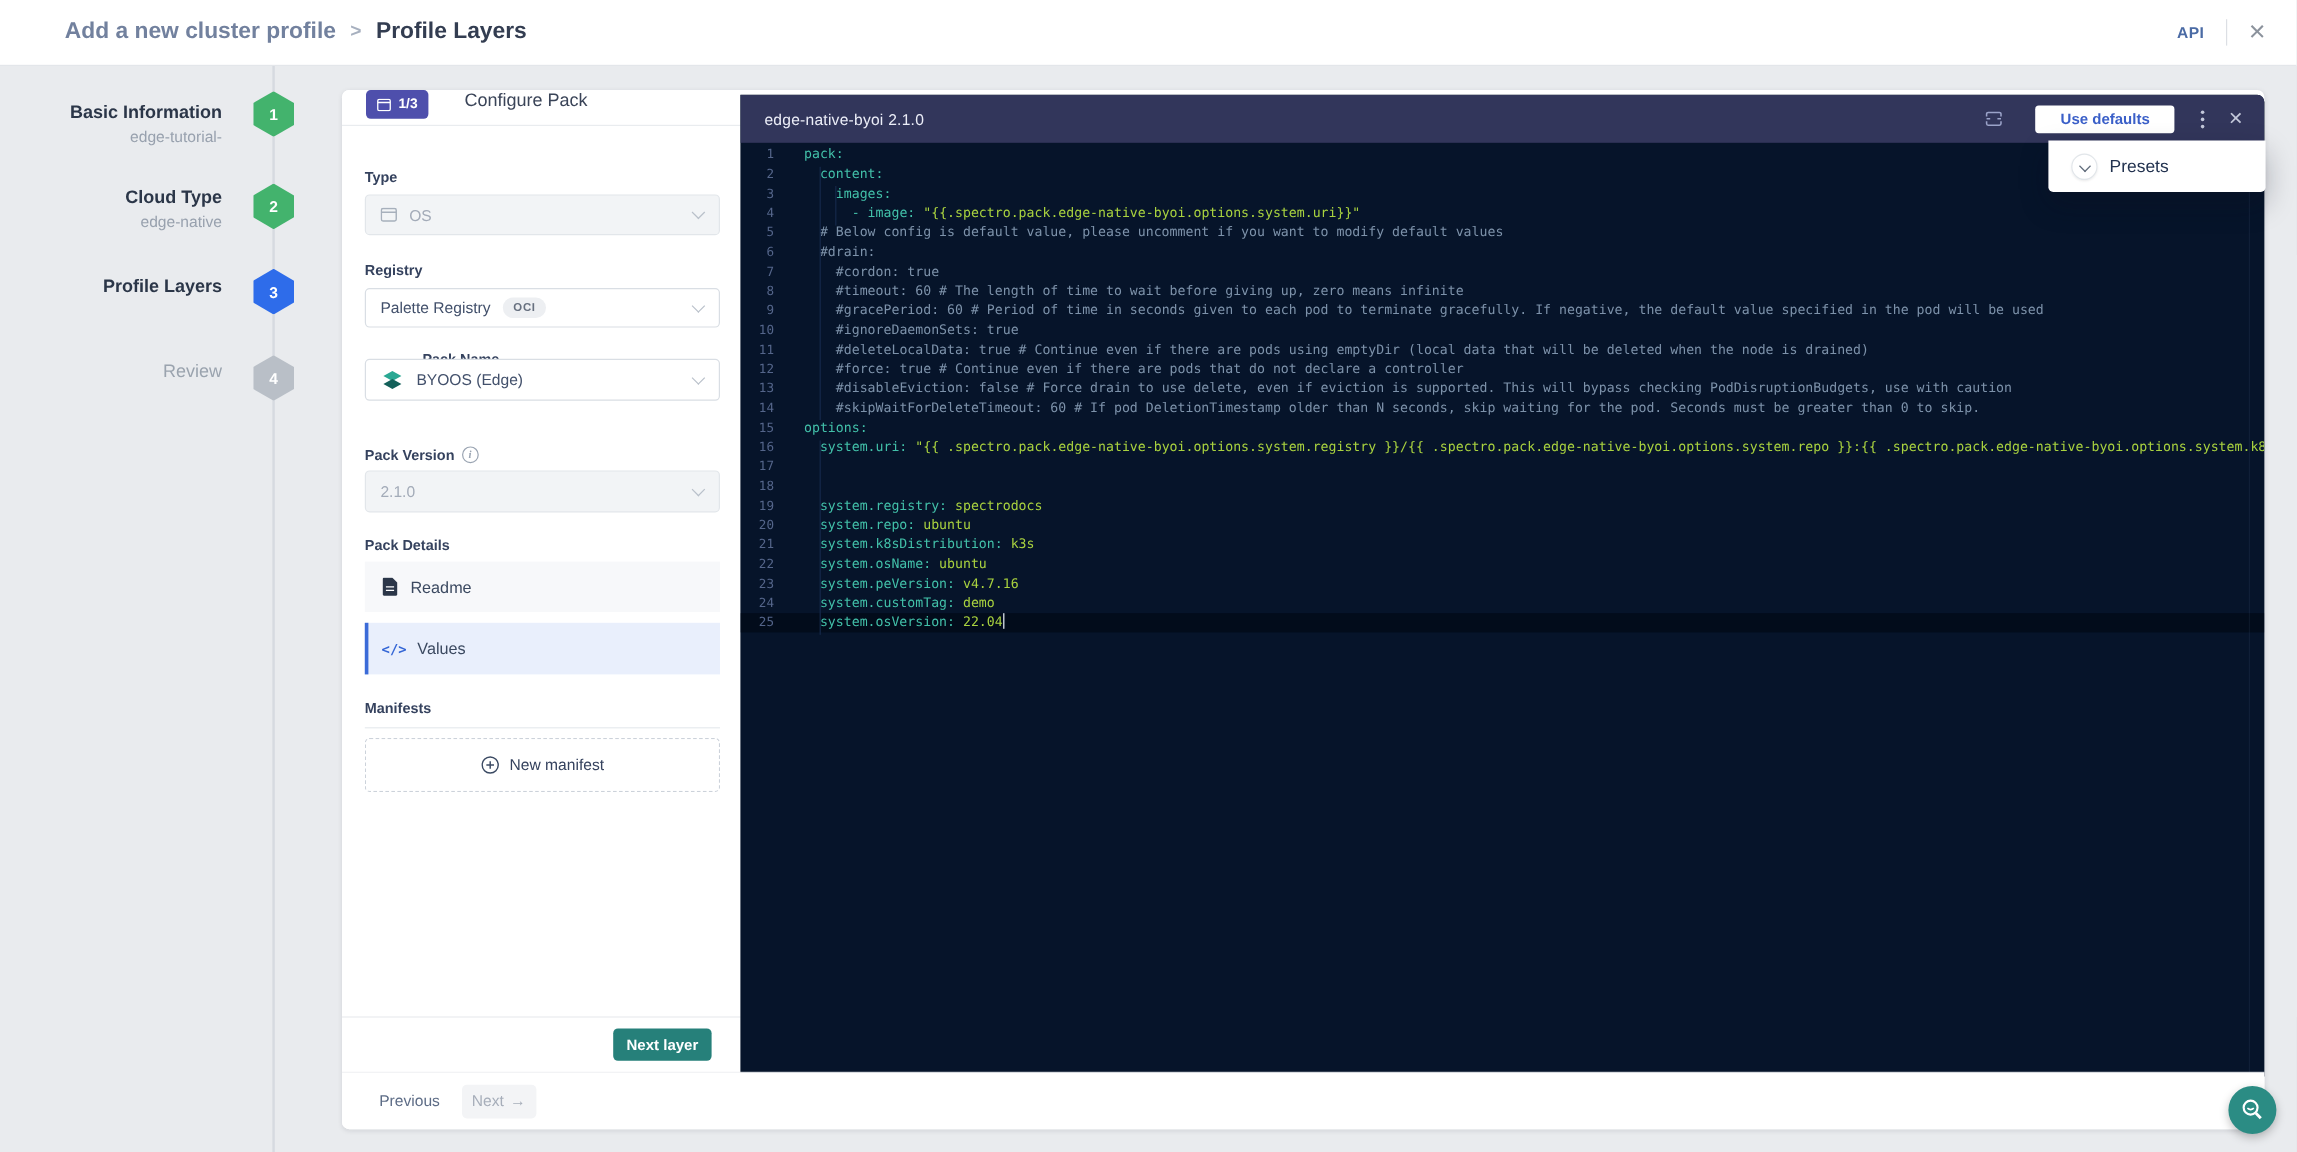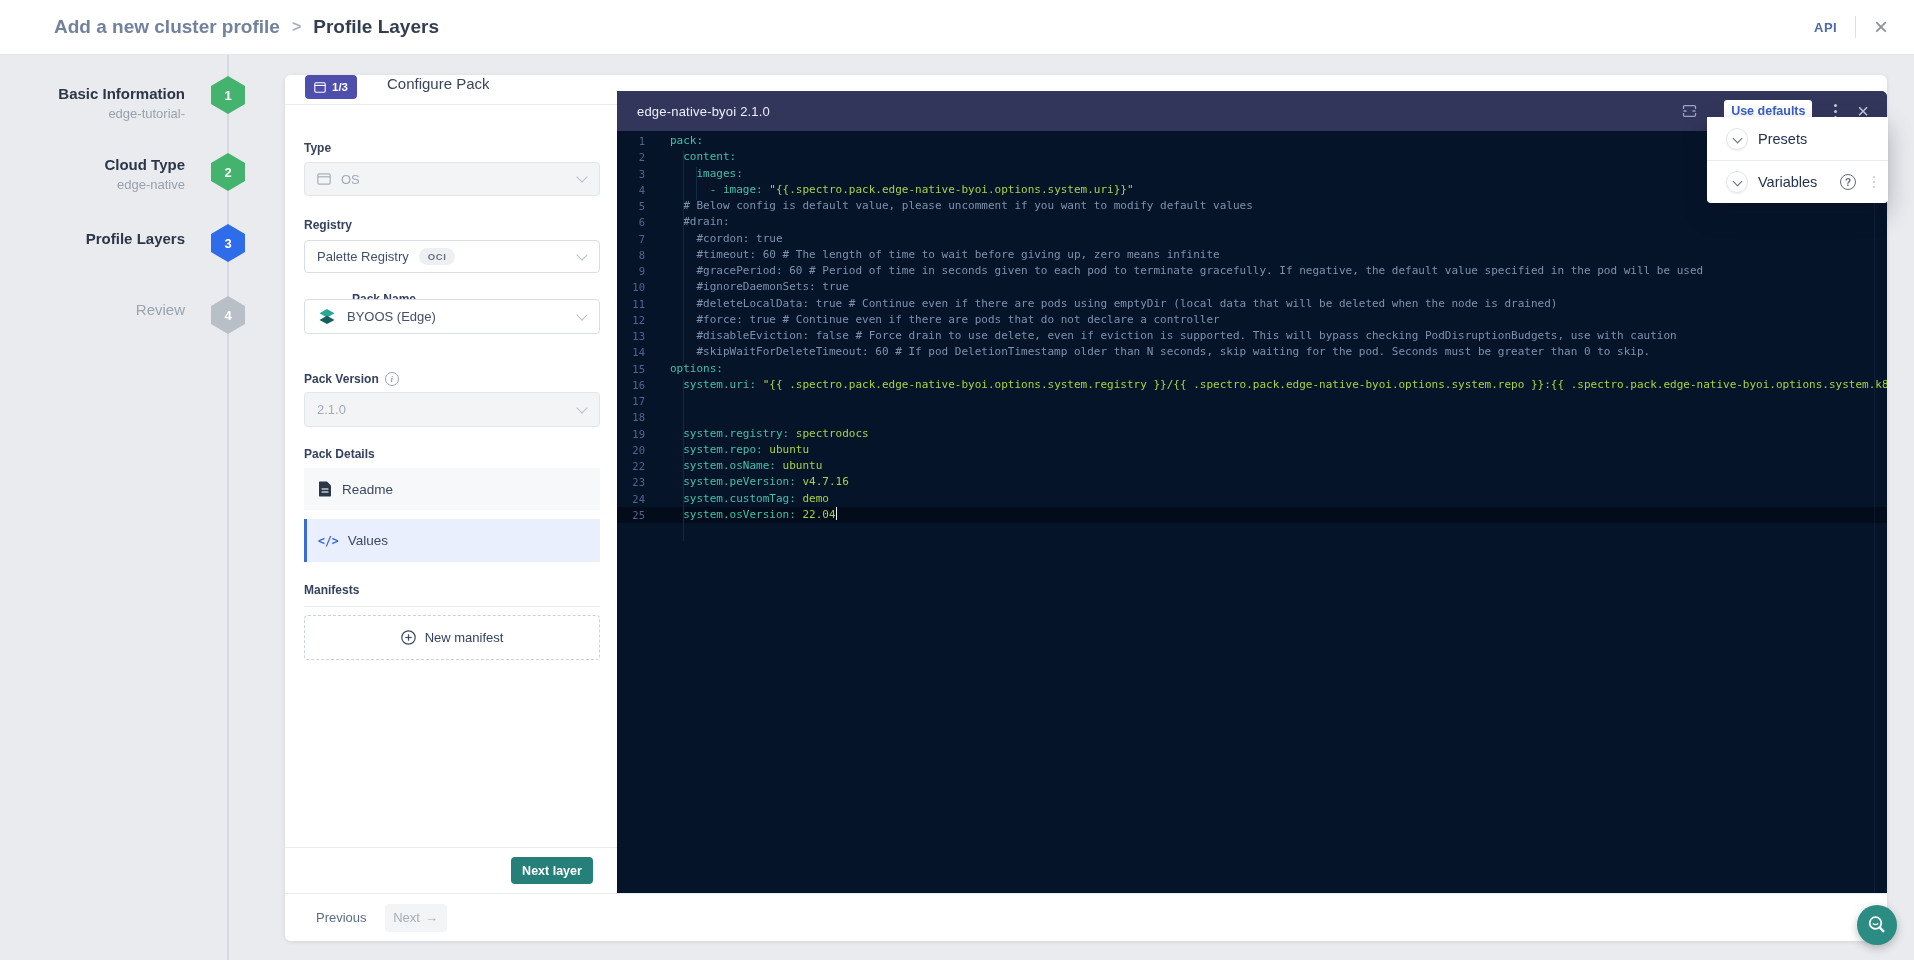--- a/index.html
+++ b/index.html
@@ -63,27 +63,27 @@
   .fp-footer-line { position:absolute; left:0; top:772px; width:332px; height:1px; background:#e9ecef; }
   .next-layer-btn { position:absolute; left:226px; top:782px; width:82px; height:27px; background:#26807a;
                     border:none; border-radius:4px; color:#fff; font-size:12.5px; font-weight:700;
                     font-family:"Liberation Sans",sans-serif; cursor:pointer; }
 
   .info-circle { width:14px; height:14px; border:1.2px solid #9aa4b2; border-radius:50%; color:#9aa4b2;
                  font-size:9px; display:inline-flex; align-items:center; justify-content:center; font-weight:600;
                  font-family:"Liberation Serif", serif; font-style:italic; }
 
   
-  .editor { position:absolute; left:332px; top:16px; width:1270px; height:818px; background:#06142a; border-radius:0 6px 0 0; overflow:hidden; }
+  .editor { position:absolute; left:332px; top:4px; width:1270px; height:818px; background:#06142a; border-radius:0 6px 0 0; overflow:hidden; }
   .ed-header { position:absolute; left:0; top:0; width:1270px; height:40px; background:#32365b;
                display:flex; align-items:center; }
   .ed-title { margin-left:20px; color:#eceef8; font-size:13px; font-weight:500; letter-spacing:.2px; }
   .ed-controls { position:absolute; right:0; height:40px; display:flex; align-items:center; }
   .expand-icon { margin-right:26px; display:flex; cursor:pointer; }
-  .use-defaults-btn { width:88px; height:23px; background:#fff; border:none; border-radius:3px;
+  .use-defaults-btn { width:116px; height:23px; background:#fff; border:none; border-radius:3px;
                       color:#3a5fc8; font-size:12.5px; font-weight:600; cursor:pointer;
                       font-family:"Liberation Sans",sans-serif; }
   .ed-kebab { margin:0 20px 0 22px; display:flex; flex-direction:column; gap:3px; cursor:pointer; }
   .ed-kebab i { width:3px; height:3px; border-radius:50%; background:#c3c8da; }
   .ed-close { margin-right:18px; color:#c3c8da; font-size:20px; line-height:16px; cursor:pointer; }
 
   .code-area { position:absolute; left:0; top:40px; width:1270px; height:778px; padding-top:2px;
                font-family:"DejaVu Sans Mono", monospace; font-size:11px; overflow:hidden; }
   .cl { display:flex; height:16.25px; line-height:16.25px; white-space:pre; position:relative; }
   .cl.cur { background:#020c1b; }
@@ -283,20 +283,21 @@
           <div class="cl"><span class="ln">11</span><span class="lc"><span class="tk-p">    </span><span class="tk-c">#deleteLocalData: true # Continue even if there are pods using emptyDir (local data that will be deleted when the node is drained)</span></span></div>
           <div class="cl"><span class="ln">12</span><span class="lc"><span class="tk-p">    </span><span class="tk-c">#force: true # Continue even if there are pods that do not declare a controller</span></span></div>
           <div class="cl"><span class="ln">13</span><span class="lc"><span class="tk-p">    </span><span class="tk-c">#disableEviction: false # Force drain to use delete, even if eviction is supported. This will bypass checking PodDisruptionBudgets, use with caution</span></span></div>
           <div class="cl"><span class="ln">14</span><span class="lc"><span class="tk-p">    </span><span class="tk-c">#skipWaitForDeleteTimeout: 60 # If pod DeletionTimestamp older than N seconds, skip waiting for the pod. Seconds must be greater than 0 to skip.</span></span></div>
           <div class="cl"><span class="ln">15</span><span class="lc"><span class="tk-k">options:</span></span></div>
           <div class="cl"><span class="ln">16</span><span class="lc"><span class="tk-p">  </span><span class="tk-k">system.uri: </span><span class="tk-s">"{{ .spectro.pack.edge-native-byoi.options.system.registry }}/{{ .spectro.pack.edge-native-byoi.options.system.repo }}:{{ .spectro.pack.edge-native-byoi.options.system.k8sDi</span></span></div>
           <div class="cl"><span class="ln">17</span><span class="lc"></span></div>
           <div class="cl"><span class="ln">18</span><span class="lc"></span></div>
           <div class="cl"><span class="ln">19</span><span class="lc"><span class="tk-p">  </span><span class="tk-k">system.registry: </span><span class="tk-s">spectrodocs</span></span></div>
           <div class="cl"><span class="ln">20</span><span class="lc"><span class="tk-p">  </span><span class="tk-k">system.repo: </span><span class="tk-s">ubuntu</span></span></div>
+          <div class="cl"><span class="ln">21</span><span class="lc"><span class="tk-p">  </span><span class="tk-k">system.k8sDistribution: </span><span class="tk-s">k3s</span></span></div>
           <div class="cl"><span class="ln">22</span><span class="lc"><span class="tk-p">  </span><span class="tk-k">system.osName: </span><span class="tk-s">ubuntu</span></span></div>
           <div class="cl"><span class="ln">23</span><span class="lc"><span class="tk-p">  </span><span class="tk-k">system.peVersion: </span><span class="tk-s">v4.7.16</span></span></div>
           <div class="cl"><span class="ln">24</span><span class="lc"><span class="tk-p">  </span><span class="tk-k">system.customTag: </span><span class="tk-s">demo</span></span></div>
           <div class="cl cur"><span class="ln">25</span><span class="lc"><span class="tk-p">  </span><span class="tk-k">system.osVersion: </span><span class="tk-s">22.04</span><span class="cursor"></span></span></div>
         </div>
       <div class="ruler"></div>
     </div>
 
     <div class="card-footer">
       <button class="prev-btn">Previous</button>
@@ -304,30 +305,20 @@
         <span>Next</span>
         <span>→</span>
       </button>
     </div>
   </div>
 
   <div class="flyout">
     <div class="fly-row">
       <span class="circ-chev"></span>
       <span class="fly-label">Presets</span>
-    </div>
-    <div class="fly-row">
-      <span class="circ-chev"></span>
-      <span class="fly-label">Variables</span>
-      <span class="help-circle">?</span>
-      <span class="fly-kebab">
-          <i></i>
-          <i></i>
-          <i></i>
-        </span>
     </div>
   </div>
 
   <div class="chat-btn">
     <svg width="22" height="22" viewBox="0 0 22 22" fill="none" stroke="#ffffff" stroke-width="1.8">
         <circle cx="9.5" cy="9" r="5.8"></circle>
         <line x1="13.8" y1="13.5" x2="18" y2="17.8" stroke-width="2.4"></line>
         <path d="M6.8 9.5 q2.7 2.2 5.4 0" stroke-width="1.4"></path>
       </svg>
   </div>

